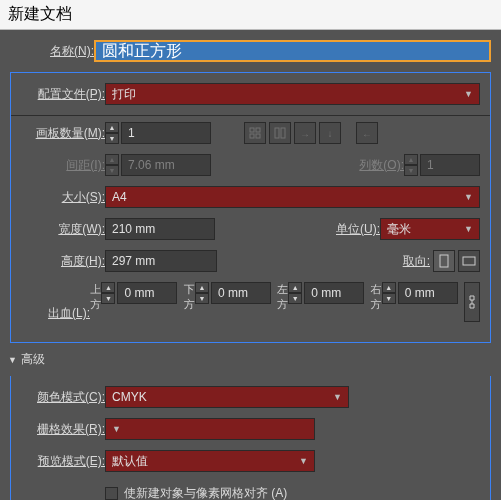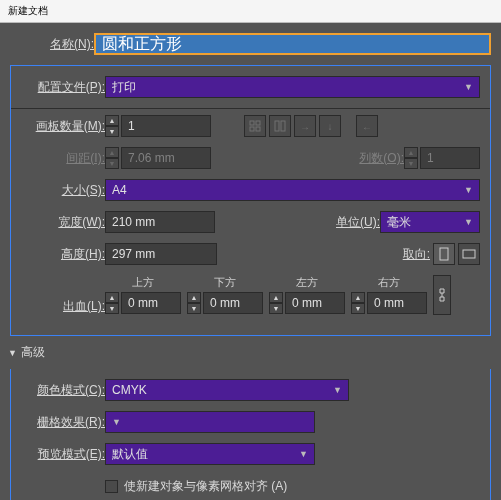--- a/index.html
+++ b/index.html
@@ -1,40 +1,40 @@
 <!DOCTYPE html>
 <html><head>
 <meta charset="utf-8">
 <style>
   * { box-sizing: border-box; margin: 0; padding: 0; font-family: "Microsoft YaHei", "SimSun", sans-serif; }
   body { background: #535353; width: 501px; height: 500px; overflow: hidden; font-size: 12px; color: #d8d8d8; }
   .window { width: 501px; height: 500px; background: #f0f0f0; }
-  .titlebar { background: #f5f5f5; color: #000; padding: 4px 8px; font-size: 10px; border-bottom: 1px solid #bbb; }
+  .titlebar { background: #f5f5f5; color: #000; padding: 4px 8px; font-size: 16px; border-bottom: 1px solid #bbb; }
   .content { background: #535353; height: calc(100% - 23px); padding: 10px; }
   .panel { border: 1px solid #3b82f6; padding: 10px 10px; }
   .row { display: flex; align-items: center; margin-bottom: 10px; min-height: 22px; }
   .label { width: 84px; text-align: right; color: #d8d8d8; text-decoration: underline; }
   .label.dim { color: #808080; }
   .input-text { background: #e8e8e8; border: 1px solid #333; height: 22px; padding: 2px 6px; color: #000; font-size: 16px; }
   .input-text.sel { background: #3a77b8; color: #fff; border: 2px solid #f0a030; }
   .input-dark { background: #3e3e3e; border: 1px solid #2a2a2a; height: 22px; padding: 2px 6px; color: #e0e0e0; font-size: 12px; display: flex; align-items: center; }
-  .select { background: #4c1d95; border: 1px solid #2a2a2a; height: 22px; padding: 8px 6px; color: #e0e0e0; font-size: 12px; display: flex; align-items: center; justify-content: space-between; }
+  .select { background: #7f1d1d; border: 1px solid #2a2a2a; height: 22px; padding: 8px 6px; color: #e0e0e0; font-size: 12px; display: flex; align-items: center; justify-content: space-between; }
   .select .arrow { font-size: 9px; color: #bbb; }
   .stepper { display: flex; flex-direction: column; width: 14px; height: 22px; margin-right: 2px; }
   .stepper .btn { flex: 1; background: #4a4a4a; border: 1px solid #2a2a2a; display: flex; align-items: center; justify-content: center; font-size: 7px; cursor: pointer; }
   .stepper.dim .btn { color: #666; }
   .hdr-row { display: flex; align-items: center; margin: 8px 0 8px -2px; color: #d8d8d8; cursor: pointer; }
   .tri { font-size: 9px; margin-right: 4px; }
   .icon-btn { width: 22px; height: 22px; background: #4a4a4a; border: 1px solid #2a2a2a; display: flex; align-items: center; justify-content: center; font-size: 10px; margin-left: 3px; cursor: pointer; }
   .icon-btn.dim { color: #707070; }
   .orient-btn { width: 22px; height: 22px; background: #4a4a4a; border: 1px solid #2a2a2a; display:flex; align-items:center; justify-content:center; margin-left:3px; cursor:pointer; }
   .orient-btn svg rect { fill:none; stroke:#ccc; stroke-width:1; }
   .orient-btn.active { background:#5b5b5b; }
   .bleed-group { display:flex; }
-  .bleed-col { display:flex; flex-direction:column; margin-right:6px; }
+  .bleed-col { display:flex; flex-direction:row; margin-right:6px; }
   .bleed-col .h { font-size:11px; color:#d0d0d0; text-align:center; margin-bottom:2px; }
   .bleed-input { display:flex; }
   .link-btn { width:18px; height:40px; background:#4a4a4a; border:1px solid #2a2a2a; display:flex; align-items:center; justify-content:center; align-self:flex-end; cursor:pointer; }
   .chk { width:13px; height:13px; background:#4a4a4a; border:1px solid #2a2a2a; margin-right:6px; display:inline-block; vertical-align:middle; }
   .divider { border-top:1px solid #2d2d2d; margin: 6px -10px; }
 </style>
 </head>
 <body>
 
 <div class="window">

